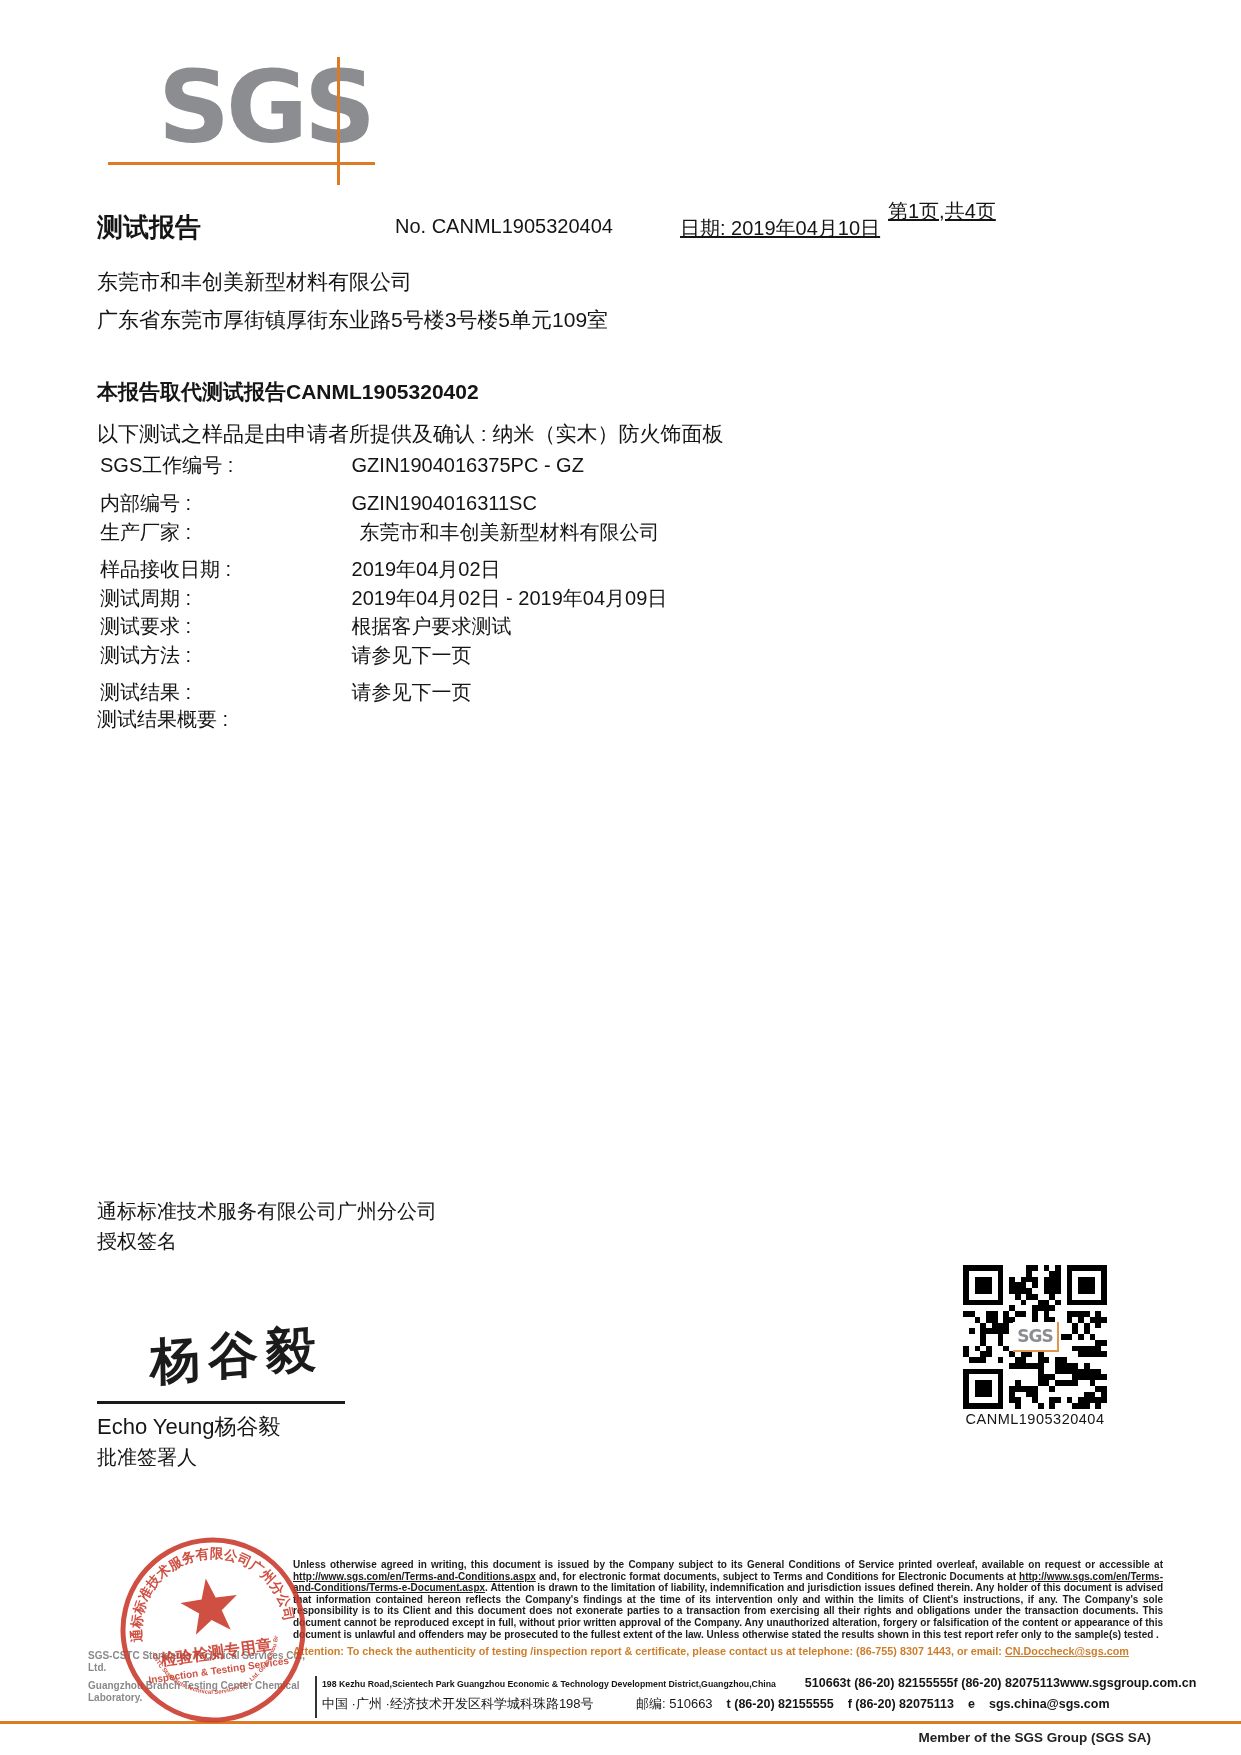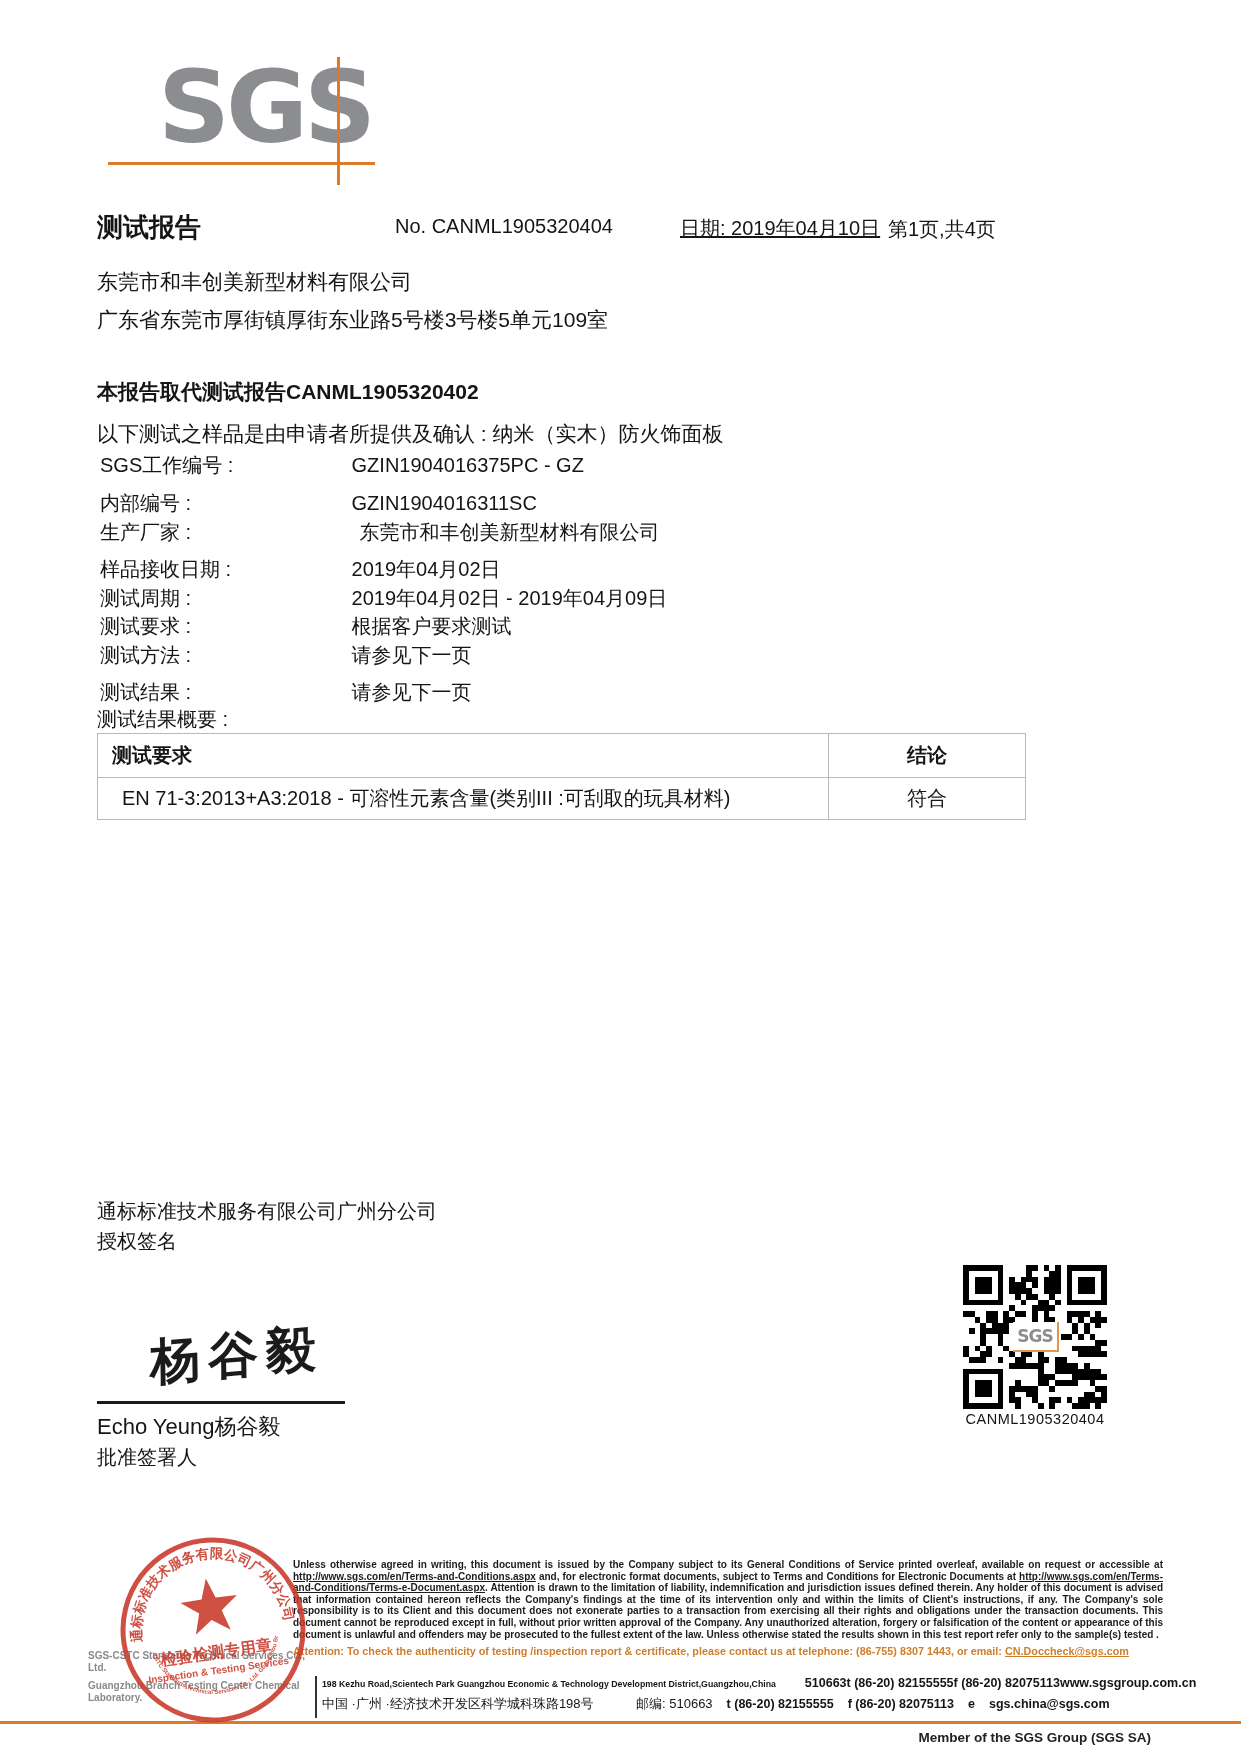--- a/index.html
+++ b/index.html
@@ -75,21 +75,21 @@
 
   <div class="abs" style="left:158px;top:58px;">
     <span class="sgs-logo-text">SGS</span>
   </div>
   <div class="abs orange-h" style="left:108px;top:162px;width:267px;"></div>
   <div class="abs orange-v" style="left:337px;top:57px;height:128px;"></div>
 
   <div class="abs doc-title" style="left:97px;top:210px;">测试报告</div>
   <div class="abs hdr-meta" style="left:395px;top:215px;text-align:center;">No. CANML1905320404</div>
   <div class="abs hdr-meta" style="left:680px;top:215px;text-decoration:underline;">日期: 2019年04月10日</div>
-  <div class="abs hdr-meta" style="left:888px;top:216px;">第1页,共4页</div>
+  <div class="abs hdr-meta" style="left:888px;top:198px;text-decoration:underline;">第1页,共4页</div>
 
   <div class="abs t21" style="left:97px;top:268px;">东莞市和丰创美新型材料有限公司</div>
   <div class="abs t21" style="left:97px;top:306px;">广东省东莞市厚街镇厚街东业路5号楼3号楼5单元109室</div>
 
   <div class="abs t21 bold" style="left:97px;top:378px;">本报告取代测试报告CANML1905320402</div>
   <div class="abs t21" style="left:97px;top:420px;">以下测试之样品是由申请者所提供及确认 : 纳米（实木）防火饰面板</div>
 
   <div class="frow" style="top:452px;">
     <span class="flabel">SGS工作编号 :</span>
     <span class="fvalue">GZIN1904016375PC - GZ</span>
@@ -118,32 +118,20 @@
     <span class="flabel">测试方法 :</span>
     <span class="fvalue">请参见下一页</span>
   </div>
   <div class="frow" style="top:679px;">
     <span class="flabel">测试结果 :</span>
     <span class="fvalue">请参见下一页</span>
   </div>
 
   <div class="abs t20" style="left:97px;top:706px;">测试结果概要 :</div>
 
-  <table class="sum-table">
-    <tbody>
-        <tr>
-      <th>测试要求</th>
-      <th class="ccol">结论</th>
-    </tr>
-    <tr>
-      <td>EN 71-3:2013+A3:2018 - 可溶性元素含量(类别III :可刮取的玩具材料)</td>
-      <td class="ccol">符合</td>
-    </tr>
-  </tbody>
-    </table>
 
   <div class="abs serif t20" style="left:97px;top:1198px;">通标标准技术服务有限公司广州分公司</div>
   <div class="abs serif t20" style="left:97px;top:1228px;">授权签名</div>
 
   <div class="abs" style="left:150px;top:1322px;">
     <span class="script">杨谷毅</span>
   </div>
   <div class="abs sig-line" style="left:97px;top:1401px;width:248px;"></div>
   <div class="abs" style="left:97px;top:1412px;font-size:22px;">Echo Yeung杨谷毅</div>
   <div class="abs t20" style="left:97px;top:1444px;">批准签署人</div>

